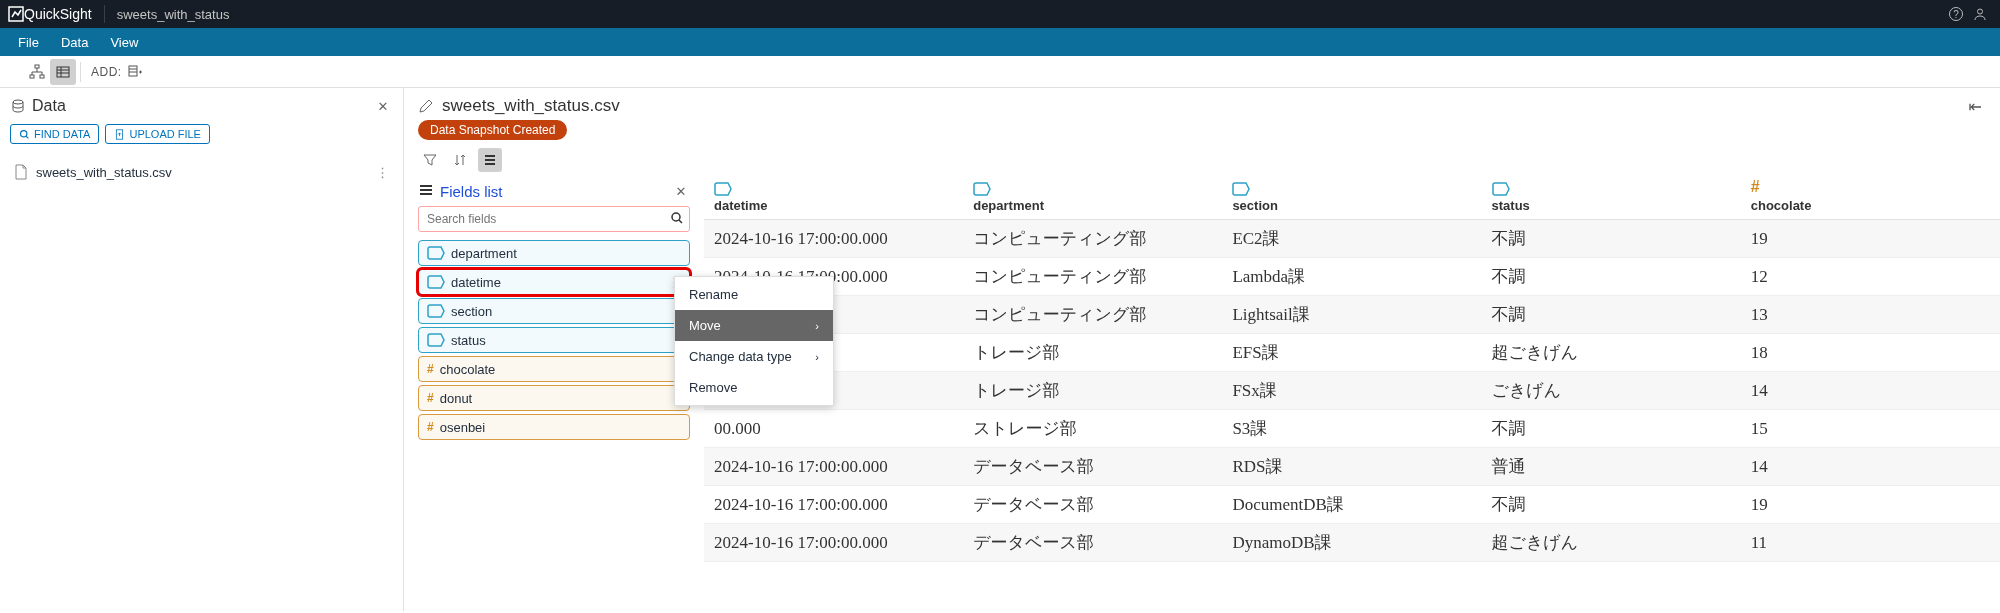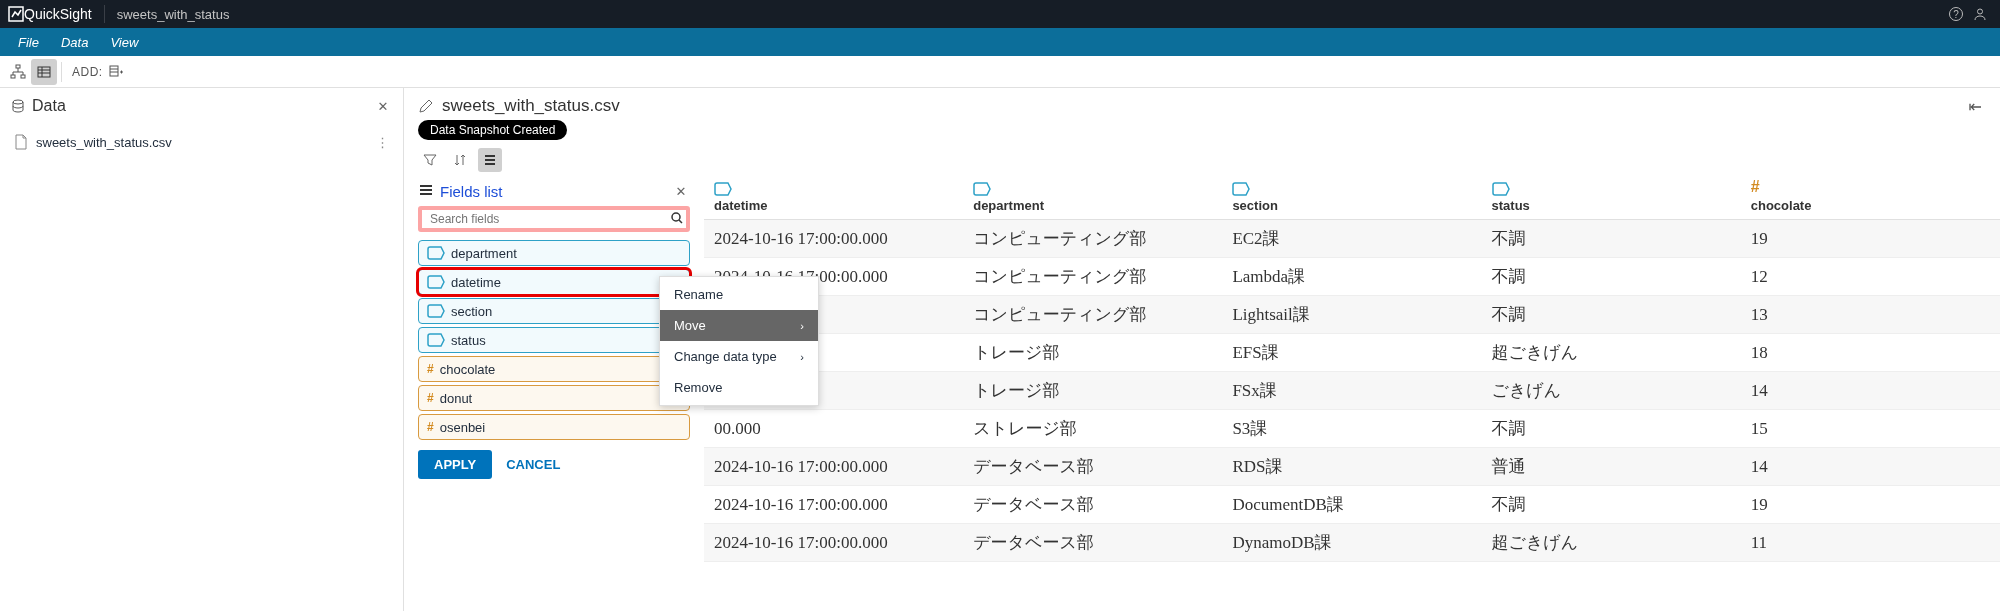--- a/index.html
+++ b/index.html
@@ -8,25 +8,25 @@
 
 .topbar { background: #161d26; color: #fff; height: 28px; display: flex; align-items: center; padding: 0 8px; }
 .topbar .logo { display: flex; align-items: flex-start; gap: 0; font-weight: 500; font-size: 14px; }
 .topbar .logo svg { width: 16px; height: 16px; }
 .topbar .divider { width: 1px; height: 18px; background: #3a3f47; margin: 0 12px; }
 .topbar .doc-title { color: #c5c5c5; font-size: 13px; }
 .topbar .spacer { flex: 1; }
 .topbar .topicon { width: 24px; height: 24px; display: flex; align-items: center; justify-content: center; color: #bbb; }
 
 
-.menubar { background: #0c6e9a; color: #fff; height: 20px; display: flex; align-items: center; padding: 14px 8px; gap: 2px; font-style: italic; }
+.menubar { background: #0c6e9a; color: #fff; height: 20px; display: flex; align-items: center; padding: 14px 8px; gap: 2px; }
 .menubar .menu-item { padding: 6px 10px; font-size: 13px; cursor: pointer; }
 
 
-.toolbar { height: 32px; border-bottom: 1px solid #e0e0e0; display: flex; align-items: center; padding: 0 5px; gap: 0; background: #fff; }
+.toolbar { height: 32px; border-bottom: 1px solid #e0e0e0; display: flex; align-items: center; padding: 0 24px; gap: 0; background: #fff; }
 .toolbar .tbtn { width: 26px; height: 26px; display: flex; align-items: center; justify-content: center; border-radius: 3px; color: #555; }
 .toolbar .tbtn.active { background: #d0d0d0; }
 .toolbar .add-label { font-size: 12px; color: #555; margin-left: 6px; letter-spacing: 0.5px; }
 
 
 .main { display: flex; height: calc(613px - 28px - 30px - 32px); }
 
 
 .left { width: 404px; border-right: 1px solid #e0e0e0; display: flex; flex-direction: column; padding: 8px 10px; position: relative; }
 .left .panel-header { display: flex; align-items: center; gap: 6px; margin-bottom: 8px; }
@@ -43,37 +43,37 @@
 .right { flex: 1; display: flex; flex-direction: column; position: relative; }
 
 
 .ds-title-row { display: flex; align-items: center; gap: 8px; padding: 8px 14px 4px; }
 .ds-title-row .pencil { color: #666; }
 .ds-title-row .title { font-size: 17px; color: #333; }
 .ds-title-row .collapse-handle { margin-left: auto; margin-right: 4px; color: #555; font-size: 16px; }
 
 
 .badge-row { padding: 0 14px 6px; }
-.badge { background: #000000; color: #fff; border-radius: 12px; padding: 3px 12px; font-size: 12px; display: inline-block; }
+.badge { background: #c2410c; color: #fff; border-radius: 12px; padding: 3px 12px; font-size: 12px; display: inline-block; }
 
 
 .right-tb { display: flex; align-items: center; gap: 6px; padding: 2px 14px 6px; }
 .right-tb .rtbtn { width: 24px; height: 24px; display: flex; align-items: center; justify-content: center; color: #666; border-radius: 3px; }
 .right-tb .rtbtn.active { background: #d0d0d0; }
 
 
 .content-row { display: flex; flex: 1; overflow: hidden; }
 
 
 .fields-panel { width: 300px; padding: 4px 14px; position: relative; }
 .fields-panel .fp-header { display: flex; align-items: center; gap: 6px; margin-bottom: 6px; }
 .fields-panel .fp-header .title { font-size: 15px; color: #1d4ed8; }
 .fields-panel .fp-header .close-x { margin-left: auto; color: #666; width: 18px; height: 18px; display: flex; align-items: center; justify-content: center; }
 .fields-panel .search-wrap { position: relative; margin-bottom: 8px; }
-.fields-panel .search-wrap input { width: 100%; height: 26px; border: 4px solid #fca5a5; border-radius: 3px; padding: 0 26px 0 8px; font-size: 12px; }
+.fields-panel .search-wrap input { width: 100%; height: 26px; border: 1px solid #fca5a5; border-radius: 3px; padding: 0 26px 0 8px; font-size: 12px; }
 .fields-panel .search-wrap .search-icon { position: absolute; right: 6px; top: 5px; color: #555; }
 .fields-panel .field-pill { display: flex; align-items: center; gap: 6px; border: 1px solid; border-radius: 4px; height: 26px; padding: 0 8px; margin-bottom: 3px; font-size: 13px; position: relative; }
 .fields-panel .field-pill.dim { border-color: #2ea1c7; color: #232f3e; background: #f2fafd; }
 .fields-panel .field-pill.measure { border-color: #d89a3f; background: #fdf8ef; }
 .fields-panel .field-pill .type-icon { font-size: 12px; font-weight: bold; }
 .fields-panel .field-pill.dim .type-icon { color: #2ea1c7; }
 .fields-panel .field-pill.measure .type-icon { color: #d38b21; }
 .fields-panel .field-pill .dots { margin-left: auto; color: #888; cursor: pointer; }
 .fields-panel .field-pill.highlighted { outline: 3px solid #e60000; outline-offset: -1px; }
 .fields-panel .btn-row { display: flex; align-items: center; gap: 14px; margin-top: 10px; }
@@ -164,20 +164,36 @@
   <div class="left">
     <div class="panel-header">
       <svg width="16" height="16" viewBox="0 0 16 16">
           <ellipse cx="8" cy="4" rx="5" ry="2" fill="none" stroke="#555"></ellipse>
           <path d="M3 4v8c0 1.1 2.2 2 5 2s5-.9 5-2V4" fill="none" stroke="#555"></path>
           <path d="M3 8c0 1.1 2.2 2 5 2s5-.9 5-2" fill="none" stroke="#555"></path>
         </svg>
       <span class="title">Data</span>
       <div class="close-x">✕</div>
     </div>
+    <div class="actions">
+      <button class="pill-btn">
+        <svg width="11" height="11" viewBox="0 0 14 14">
+            <circle cx="6" cy="6" r="4" fill="none" stroke="currentColor" stroke-width="1.5"></circle>
+            <path d="M9 9l3 3" stroke="currentColor" stroke-width="1.5"></path>
+          </svg>
+        <span>FIND DATA</span>
+      </button>
+      <button class="pill-btn">
+        <svg width="11" height="11" viewBox="0 0 14 14">
+            <rect x="3" y="1" width="8" height="12" fill="none" stroke="currentColor"></rect>
+            <path d="M7 9V5M5 7l2-2 2 2" fill="none" stroke="currentColor"></path>
+          </svg>
+        <span>UPLOAD FILE</span>
+      </button>
+    </div>
     <div class="file-item">
       <svg width="14" height="16" viewBox="0 0 14 16">
           <path d="M2 1h7l3 3v11H2z" fill="none" stroke="#888"></path>
           <path d="M9 1v3h3" fill="none" stroke="#888"></path>
         </svg>
       <span>sweets_with_status.csv</span>
       <span class="dot-menu">⋮</span>
     </div>
   </div>
 
@@ -269,26 +285,22 @@
             </div>
             <div class="field-pill measure">
               <span class="type-icon">#</span>
               <span>donut</span>
             </div>
             <div class="field-pill measure">
               <span class="type-icon">#</span>
               <span>osenbei</span>
             </div>
           </div>
-        <div class="btn-row">
-          <button class="apply-btn">APPLY</button>
-          <span class="cancel-btn">CANCEL</span>
-        </div>
-
-        <div class="ctx-menu" style="left:255px; top:98px;">
+
+        <div class="ctx-menu" style="left:270px; top:98px;">
           <div class="ctx-item">
               <span>Rename</span>
             </div>
           <div class="ctx-item hover">
               <span>Move</span>
               <span class="arrow">›</span>
             </div>
           <div class="ctx-item">
               <span>Change data type</span>
               <span class="arrow">›</span>

